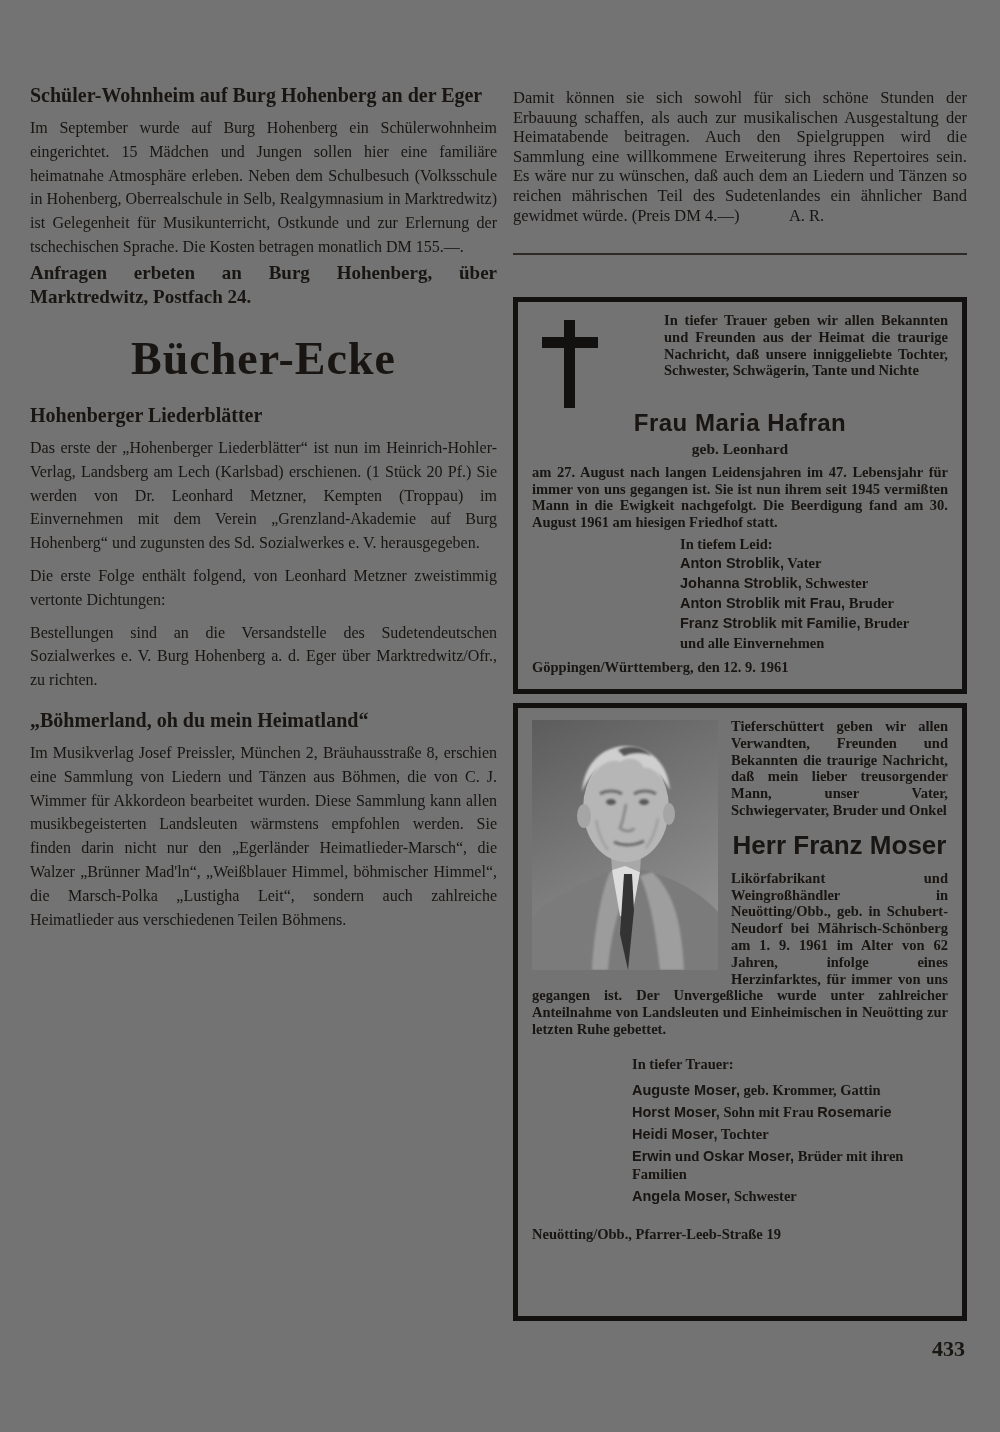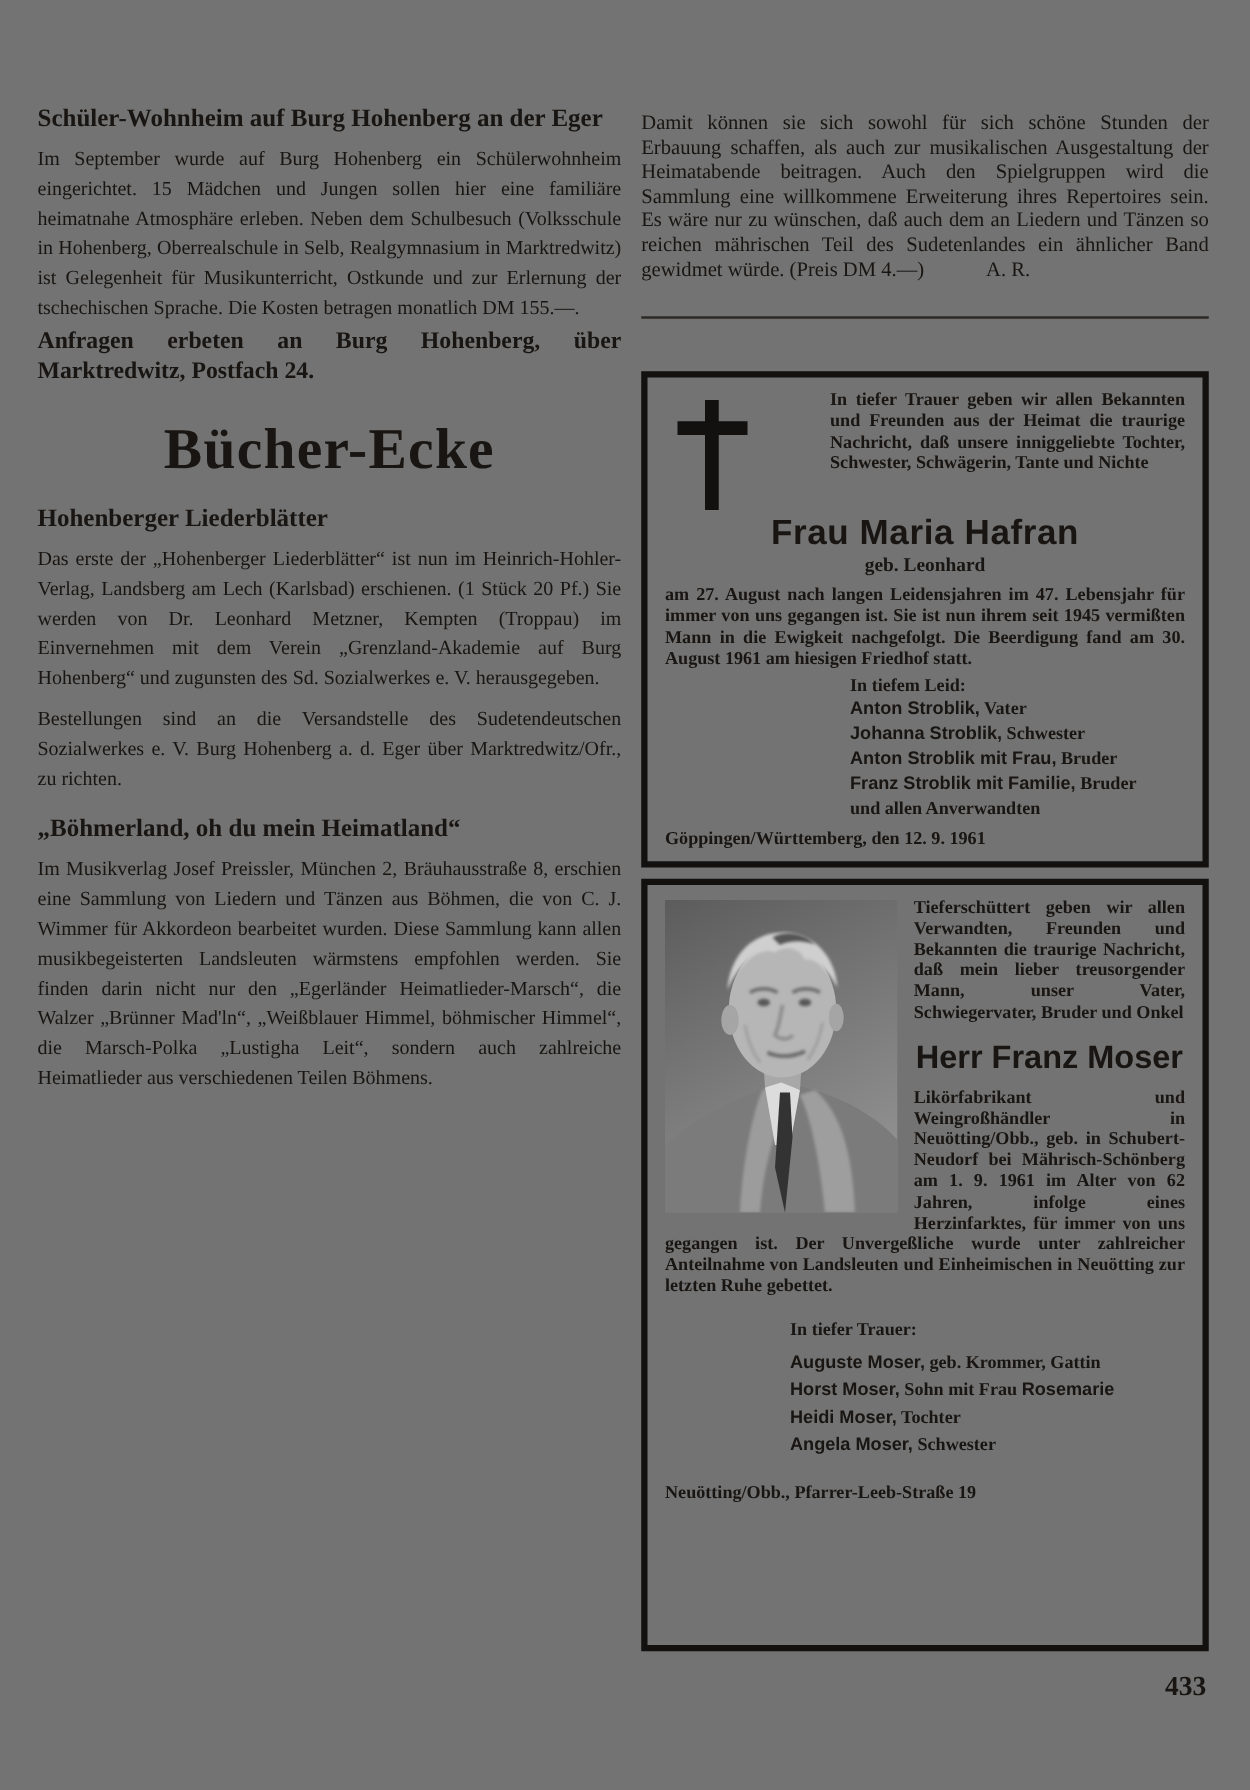--- a/index.html
+++ b/index.html
@@ -28,21 +28,21 @@
           padding:10px 14px; overflow:hidden;
           font-weight:bold; font-size:14.5px; line-height:1.16; text-align:justify; }
   #obit1 { top:297px; height:397px; }
   #obit2 { top:703px; height:618px; }
   
   .cross { position:absolute; left:24px; top:18px; width:56px; height:88px; }
   .cross .v { position:absolute; left:22px; top:0; width:11px; height:88px; background:#121110; }
   .cross .h { position:absolute; left:0; top:17px; width:56px; height:11px; background:#121110; }
   .o1-intro { margin-left:132px; min-height:92px; }
   .o1-name { font-family:"Liberation Sans","DejaVu Sans",sans-serif; font-weight:bold;
-             font-size:28px; line-height:1.12; text-align:center; margin-top:6px; letter-spacing:.5px; }
+             font-size:24px; line-height:1.12; text-align:center; margin-top:6px; letter-spacing:.5px; }
   .o1-geb { font-size:15.5px; text-align:center; margin-top:3px; }
   .o1-body { margin-top:6px; }
   .o1-leid { margin-left:148px; margin-top:5px; text-align:left; }
   .m-row { margin-top:2px; line-height:1.24; }
   .m-name { font-family:"Liberation Sans","DejaVu Sans",sans-serif; }
   .o1-footer { margin-top:6px; text-align:left; line-height:1.22; }
   
   .photo { float:left; width:186px; height:250px; margin:2px 13px 8px 0; }
   .photo svg { display:block; width:186px; height:250px; }
   .o2-name { font-family:"Liberation Sans","DejaVu Sans",sans-serif; font-weight:bold;
@@ -61,20 +61,21 @@
   <div class="leftcol">
 
     <h2 class="art-head">Schüler-Wohnheim auf Burg Hohenberg an der Eger</h2>
     <p class="body-p">Im September wurde auf Burg Hohenberg ein Schülerwohnheim eingerichtet. 15 Mädchen und Jungen sollen hier eine familiäre heimatnahe Atmosphäre erleben. Neben dem Schulbesuch (Volksschule in Hohenberg, Oberrealschule in Selb, Realgymnasium in Marktredwitz) ist Gelegenheit für Musikunterricht, Ostkunde und zur Erlernung der tschechischen Sprache. Die Kosten betragen monatlich DM 155.—.</p>
     <p class="note-p">Anfragen erbeten an Burg Hohenberg, über Marktredwitz, Postfach 24.</p>
 
     <h1 class="buecher">Bücher-Ecke</h1>
 
     <h3 class="sub-head" style="margin-top:0;">Hohenberger Liederblätter</h3>
     <p class="body-p">Das erste der „Hohenberger Liederblätter“ ist nun im Heinrich-Hohler-Verlag, Landsberg am Lech (Karlsbad) erschienen. (1 Stück 20 Pf.) Sie werden von Dr. Leonhard Metzner, Kempten (Troppau) im Einvernehmen mit dem Verein „Grenzland-Akademie auf Burg Hohenberg“ und zugunsten des Sd. Sozialwerkes e. V. herausgegeben.</p>
+    <p class="body-p gap">Die erste Folge enthält folgend, von Leonhard Metzner zweistimmig vertonte Dichtungen:</p>
     <p class="body-p gap">Bestellungen sind an die Versandstelle des Sudetendeutschen Sozialwerkes e. V. Burg Hohenberg a. d. Eger über Marktredwitz/Ofr., zu richten.</p>
 
     <h3 class="sub-head">„Böhmerland, oh du mein Heimatland“</h3>
     <p class="body-p">Im Musikverlag Josef Preissler, München 2, Bräuhausstraße 8, erschien eine Sammlung von Liedern und Tänzen aus Böhmen, die von C. J. Wimmer für Akkordeon bearbeitet wurden. Diese Sammlung kann allen musikbegeisterten Landsleuten wärmstens empfohlen werden. Sie finden darin nicht nur den „Egerländer Heimatlieder-Marsch“, die Walzer „Brünner Mad'ln“, „Weißblauer Himmel, böhmischer Himmel“, die Marsch-Polka „Lustigha Leit“, sondern auch zahlreiche Heimatlieder aus verschiedenen Teilen Böhmens.</p>
   </div>
 
   <div class="rightcol">
 
     <p class="rtop"><span>Damit können sie sich sowohl für sich schöne Stunden der Erbauung schaffen, als auch zur musikalischen Ausgestaltung der Heimatabende beitragen. Auch den Spielgruppen wird die Sammlung eine willkommene Erweiterung ihres Repertoires sein. Es wäre nur zu wünschen, daß auch dem an Liedern und Tänzen so reichen mährischen Teil des Sudetenlandes ein ähnlicher Band gewidmet würde. (Preis DM 4.—)</span><span class="byline">A. R.</span></p>
 
@@ -88,21 +89,21 @@
       <div class="o1-intro">In tiefer Trauer geben wir allen Bekannten und Freunden aus der Heimat die traurige Nachricht, daß unsere inniggeliebte Tochter, Schwester, Schwägerin, Tante und Nichte</div>
       <div class="o1-name">Frau Maria Hafran</div>
       <div class="o1-geb">geb. Leonhard</div>
       <div class="o1-body">am 27. August nach langen Leidensjahren im 47. Lebensjahr für immer von uns gegangen ist. Sie ist nun ihrem seit 1945 vermißten Mann in die Ewigkeit nachgefolgt. Die Beerdigung fand am 30. August 1961 am hiesigen Friedhof statt.</div>
       <div class="o1-leid">
         <div>In tiefem Leid:</div>
         <div class="m-row"><span class="m-name">Anton Stroblik,</span><span> Vater</span></div>
         <div class="m-row"><span class="m-name">Johanna Stroblik,</span><span> Schwester</span></div>
         <div class="m-row"><span class="m-name">Anton Stroblik mit Frau,</span><span> Bruder</span></div>
         <div class="m-row"><span class="m-name">Franz Stroblik mit Familie,</span><span> Bruder</span></div>
-        <div class="m-row">und allen Anverwandten</div>
+        <div class="m-row">und alle Einvernehmen</div>
       </div>
       <div class="o1-footer">
         <div>Göppingen/Württemberg, den 12. 9. 1961</div>
 
       </div>
     </div>
 
     <div class="obit" id="obit2">
       <div class="photo">
         <svg viewBox="0 0 186 250" xmlns="http://www.w3.org/2000/svg">
@@ -148,20 +149,21 @@
         </svg>
       </div>
       <div class="o2-intro">Tieferschüttert geben wir allen Verwandten, Freunden und Bekannten die traurige Nachricht, daß mein lieber treusorgender Mann, unser Vater, Schwiegervater, Bruder und Onkel</div>
       <div class="o2-name">Herr Franz Moser</div>
       <div class="o2-body">Likörfabrikant und Weingroßhändler in Neuötting/Obb., geb. in Schubert-Neudorf bei Mährisch-Schönberg am 1. 9. 1961 im Alter von 62 Jahren, infolge eines Herzinfarktes, für immer von uns gegangen ist. Der Unvergeßliche wurde unter zahlreicher Anteilnahme von Landsleuten und Einheimischen in Neuötting zur letzten Ruhe gebettet.</div>
       <div class="o2-trauer">In tiefer Trauer:</div>
       <div class="o2-mourners">
         <div class="m-row"><span class="m-name">Auguste Moser,</span><span> geb. Krommer, Gattin</span></div>
         <div class="m-row"><span class="m-name">Horst Moser,</span><span> Sohn mit Frau </span><span class="m-name">Rosemarie</span></div>
         <div class="m-row"><span class="m-name">Heidi Moser,</span><span> Tochter</span></div>
+        <div class="m-row"><span class="m-name">Erwin</span><span> und </span><span class="m-name">Oskar Moser,</span><span> Brüder mit ihren Familien</span></div>
         <div class="m-row"><span class="m-name">Angela Moser,</span><span> Schwester</span></div>
       </div>
       <div class="o2-address">Neuötting/Obb., Pfarrer-Leeb-Straße 19</div>
     </div>
 
     <div class="pagenum">433</div>
   </div>
 
 </div>
 

